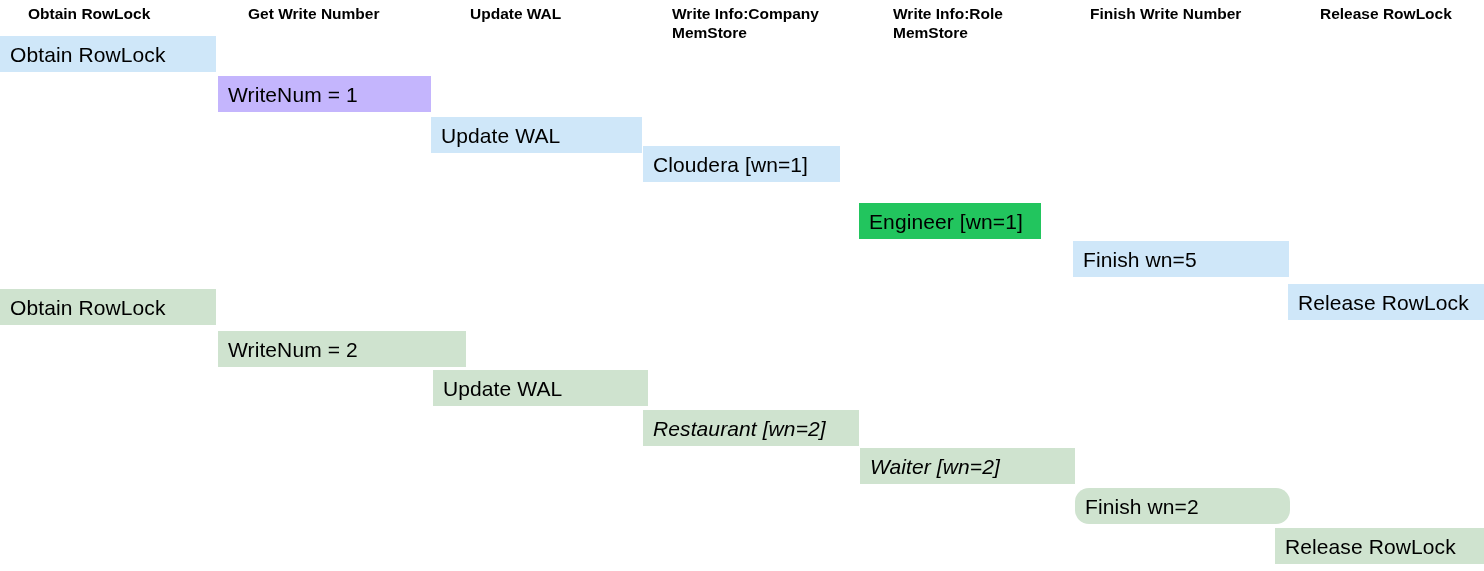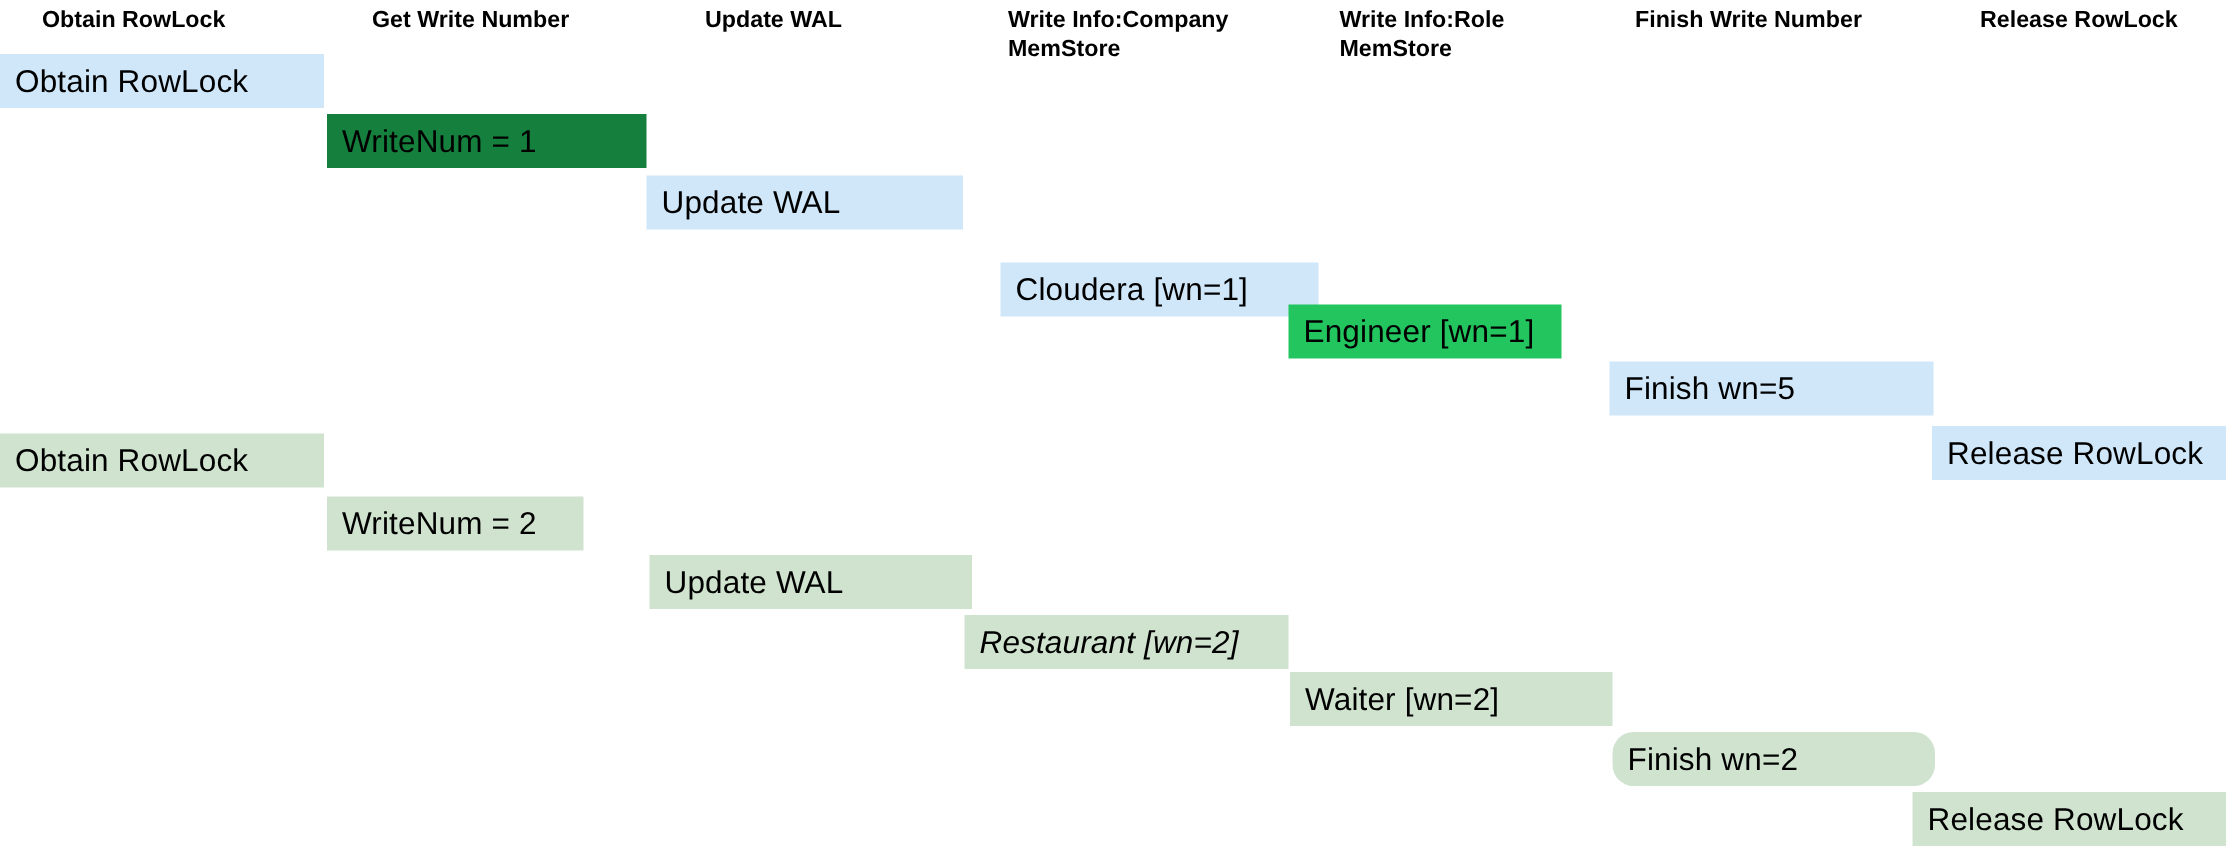--- a/index.html
+++ b/index.html
@@ -51,26 +51,26 @@
     <div class="col-header" style="left: 28px; top: 4px;">Obtain RowLock</div>
     <div class="col-header" style="left: 248px; top: 4px;">Get Write Number</div>
     <div class="col-header" style="left: 470px; top: 4px;">Update WAL</div>
     <div class="col-header" style="left: 672px; top: 4px;">Write Info:Company
 MemStore</div>
     <div class="col-header" style="left: 893px; top: 4px;">Write Info:Role
 MemStore</div>
     <div class="col-header" style="left: 1090px; top: 4px;">Finish Write Number</div>
     <div class="col-header" style="left: 1320px; top: 4px;">Release RowLock</div>
     <div class="bar blue" style="left: 0px; top: 36px; width: 216px; height: 36px; background: rgb(207, 231, 249);">Obtain RowLock</div>
-    <div class="bar blue" style="left: 218px; top: 76px; width: 213px; height: 36px; background: #15803d;">WriteNum = 1</div>
+    <div class="bar blue" style="left: 218px; top: 76px; width: 213px; height: 36px; background: #c4b5fd;">WriteNum = 1</div>
     <div class="bar blue" style="left: 431px; top: 117px; width: 211px; height: 36px; background: rgb(207, 231, 249);">Update WAL</div>
-    <div class="bar blue" style="left: 643px; top: 175px; width: 212px; height: 36px; background: rgb(207, 231, 249); margin-left: 24px;">Cloudera [wn=1]</div>
+    <div class="bar blue" style="left: 643px; top: 146px; width: 197px; height: 36px; background: rgb(207, 231, 249);">Cloudera [wn=1]</div>
     <div class="bar blue" style="left: 859px; top: 203px; width: 182px; height: 36px; background: #22c55e;">Engineer [wn=1]</div>
     <div class="bar blue" style="left: 1073px; top: 241px; width: 216px; height: 36px; background: rgb(207, 231, 249);">Finish wn=5</div>
     <div class="bar blue" style="left: 1288px; top: 284px; width: 196px; height: 36px; background: rgb(207, 231, 249);">Release RowLock</div>
     <div class="bar green" style="left: 0px; top: 289px; width: 216px; height: 36px; background: rgb(207, 227, 207);">Obtain RowLock</div>
-    <div class="bar green" style="left: 218px; top: 331px; width: 171px; height: 36px; background: rgb(207, 227, 207); text-align: center;">WriteNum = 2</div>
+    <div class="bar green" style="left: 218px; top: 331px; width: 248px; height: 36px; background: rgb(207, 227, 207); text-align: center;">WriteNum = 2</div>
     <div class="bar green" style="left: 433px; top: 370px; width: 215px; height: 36px; background: rgb(207, 227, 207);">Update WAL</div>
     <div class="bar green" style="left: 643px; top: 410px; width: 216px; height: 36px; background: rgb(207, 227, 207); font-style: italic;">Restaurant [wn=2]</div>
-    <div class="bar green" style="left: 860px; top: 448px; width: 215px; height: 36px; background: rgb(207, 227, 207);">Waiter [wn=2]</div>
+    <div class="bar green" style="left: 860px; top: 448px; width: 215px; height: 36px; background: rgb(207, 227, 207); font-style: italic;">Waiter [wn=2]</div>
     <div class="bar green" style="left: 1075px; top: 488px; width: 215px; height: 36px; background: rgb(207, 227, 207); border-radius: 14px;">Finish wn=2</div>
     <div class="bar green" style="left: 1275px; top: 528px; width: 209px; height: 36px; background: rgb(207, 227, 207);">Release RowLock</div>
   </div>
 
 </body></html>

